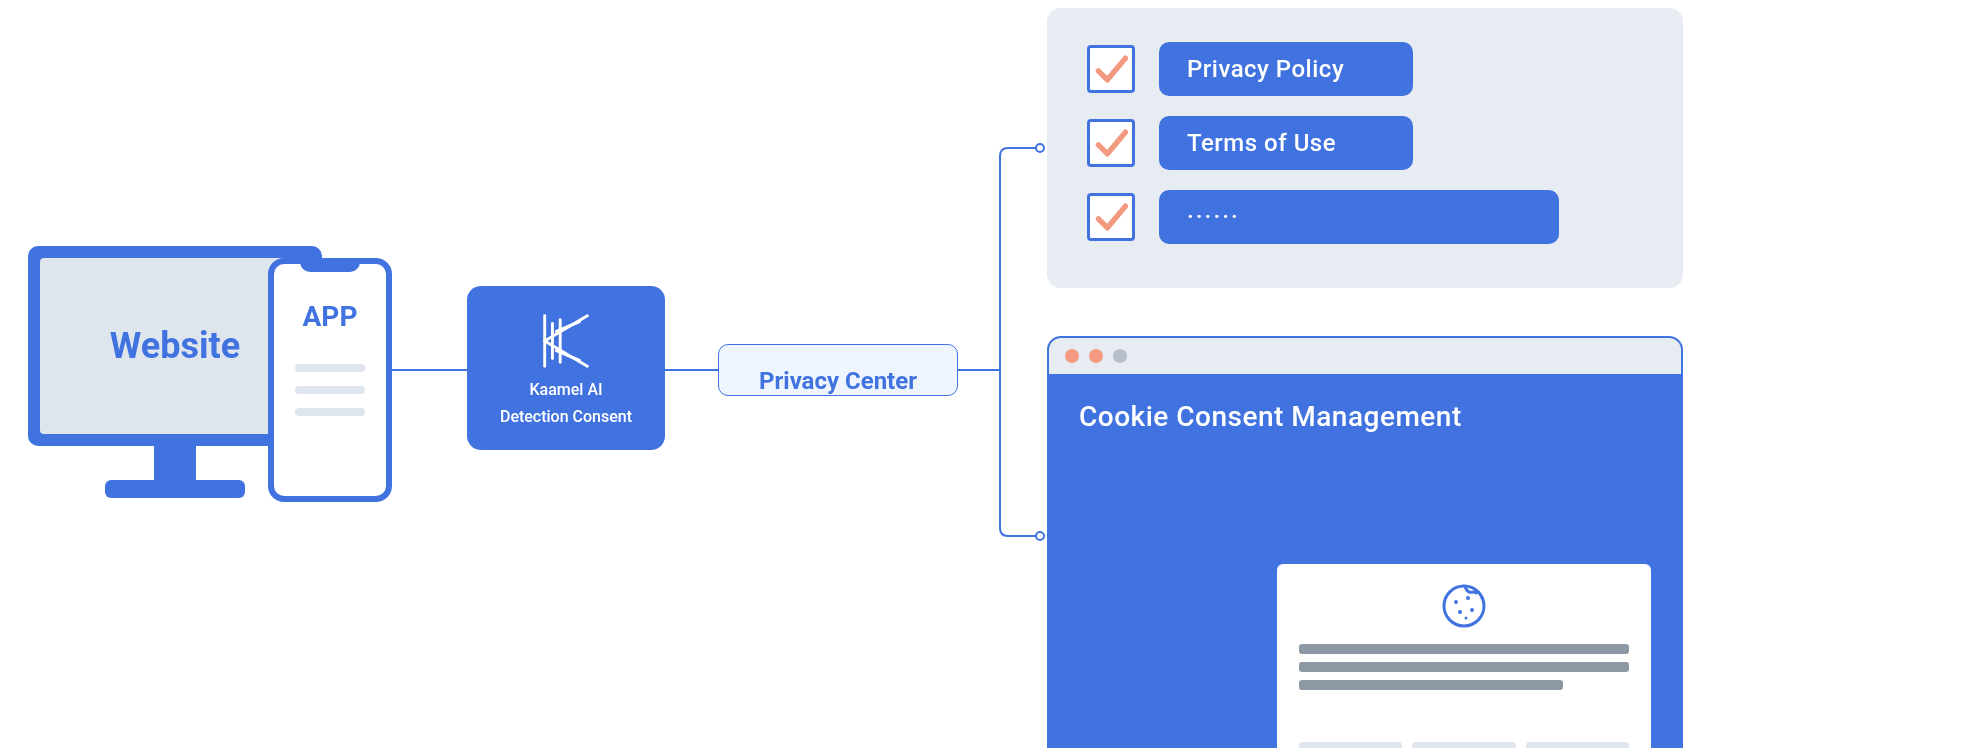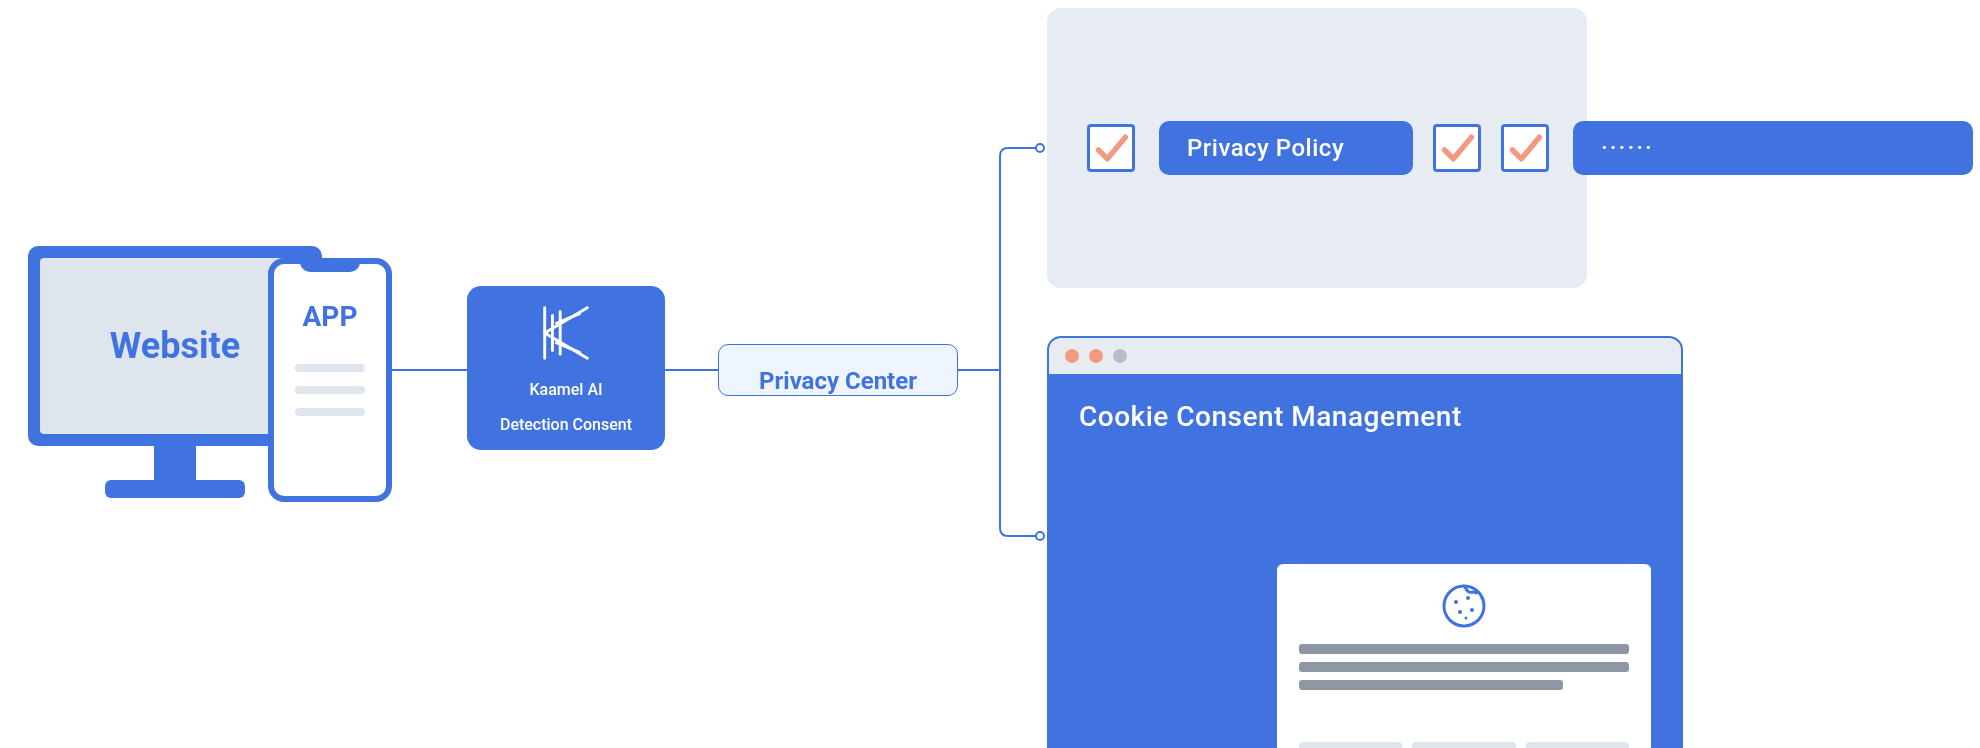--- a/index.html
+++ b/index.html
@@ -101,21 +101,21 @@
     top: 286px;
     width: 198px;
     height: 164px;
     background: #4073e0;
     border-radius: 14px;
     display: flex;
     flex-direction: column;
     align-items: center;
     justify-content: center;
     color: #ffffff;
-    gap: 16px;
+    gap: 8px;
   }
   .ai-logo {
     width: 62px;
     height: 62px;
     position: relative;
   }
   .ai-logo svg { width: 100%; height: 100%; }
   .ai-line1 { font-size: 16px; font-weight: 500; text-align: center; }
   .ai-line2 { font-size: 16px; font-weight: 500; text-align: center; }
 
@@ -135,27 +135,27 @@
     color: #4073e0;
     font-size: 24px;
     font-weight: 700;
   }
 
   
   .policy-panel {
     position: absolute;
     left: 1047px;
     top: 8px;
-    width: 540px;
+    width: 636px;
     height: 280px;
     background: #e7ebf2;
     border-radius: 14px;
     padding: 34px 40px;
     display: flex;
-    flex-direction: row;
+    flex-direction: column;
     gap: 20px;
   }
   .policy-row {
     display: flex;
     align-items: center;
     gap: 24px;
   }
   .checkbox {
     width: 48px;
     height: 48px;
@@ -330,20 +330,23 @@
     </div>
     <div class="policy-pill short">
       <span>Privacy Policy</span>
     </div>
   </div>
   <div class="policy-row">
     <div class="checkbox">
       <svg viewBox="0 0 40 40">
           <path d="M6 22 L16 32 L36 8" fill="none" stroke="#f3997f" stroke-width="6" stroke-linecap="round" stroke-linejoin="round"></path>
         </svg>
+    </div>
+    <div class="policy-pill short">
+      <span>Terms of Use</span>
     </div>
   </div>
   <div class="policy-row">
     <div class="checkbox">
       <svg viewBox="0 0 40 40">
           <path d="M6 22 L16 32 L36 8" fill="none" stroke="#f3997f" stroke-width="6" stroke-linecap="round" stroke-linejoin="round"></path>
         </svg>
     </div>
     <div class="policy-pill long">
       <span>······</span>

